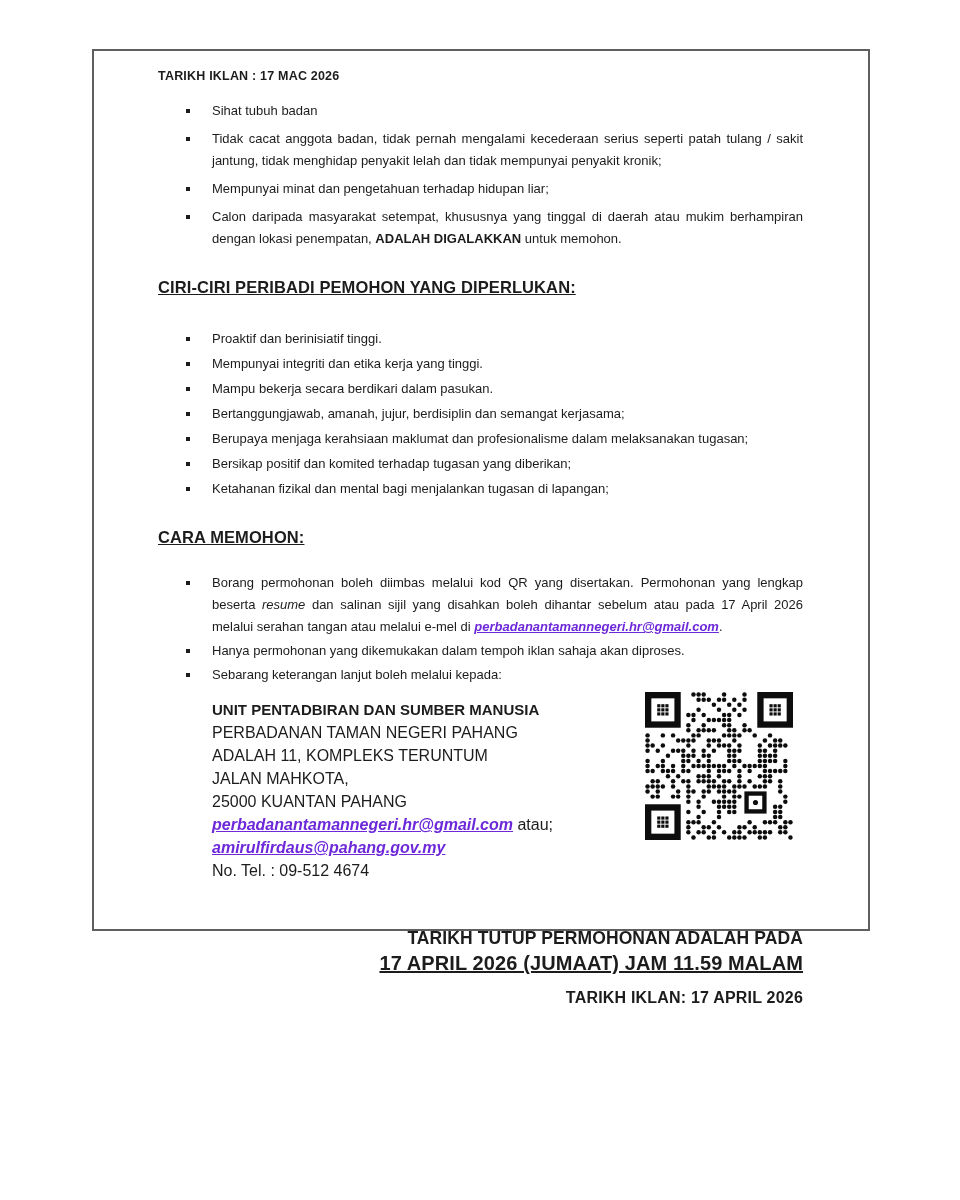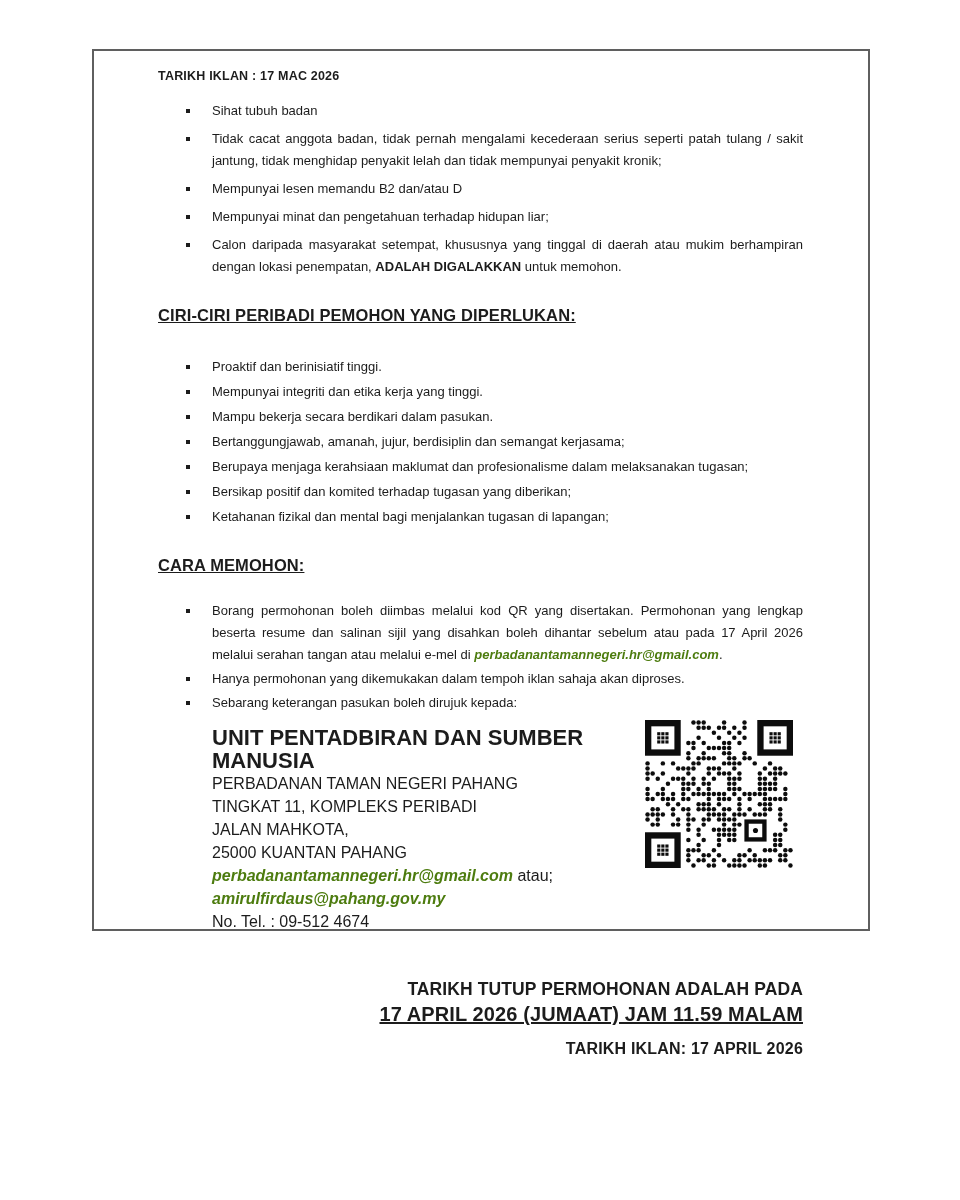--- a/index.html
+++ b/index.html
@@ -30,53 +30,52 @@
   ul.list1 li{margin-bottom:6px;}
   ul.list2 li{margin-bottom:3px;}
   ul.list3 li{margin-bottom:2px;}
   h2{
     font-size:16.5px;font-weight:bold;text-decoration:underline;
     line-height:22px;letter-spacing:.1px;
   }
   h2.m1{margin:26px 0 30px 0;}
   h2.m2{margin:26px 0 24px 0;}
   .bu{font-weight:bold;}
-  .it{}
+  .it{font-style:italic;}
   .bo{font-weight:normal;}
   a.email-link{
-    color:#4d7c0f;font-weight:bold;font-style:italic;
-    cursor:pointer;
+    color:#6d28d9;font-weight:bold;font-style:italic;
+    text-decoration:underline;cursor:pointer;
   }
   .contact-row{
     display:flex;justify-content:space-between;align-items:flex-start;
     margin-top:12px;
   }
   .contact-block{margin-left:54px;font-size:16px;line-height:23px;}
-  .contact-block .unit{font-weight:bold;font-size:22px;}
+  .contact-block .unit{font-weight:bold;font-size:15px;}
   .qr-wrap{width:148px;height:148px;margin:-6px 10px 0 0;flex:0 0 auto;}
   .closing{margin-top:44px;text-align:right;font-weight:bold;}
   .closing-l1{font-size:17.5px;line-height:25px;letter-spacing:.1px;}
   .closing-l2{font-size:20px;line-height:25px;letter-spacing:.1px;text-decoration:underline;}
   .footer-date{
     margin-top:14px;text-align:right;
     font-size:16px;font-weight:bold;letter-spacing:.2px;line-height:15px;
   }
 </style>
 </head>
 <body>
 
 <div class="page">
   <div class="border-frame">
 
     <div class="header-date">TARIKH IKLAN : 17 MAC 2026</div>
 
     <ul class="bullets list1">
       <li><span>Sihat tubuh badan</span></li>
       <li><span>Tidak cacat anggota badan, tidak pernah mengalami kecederaan serius seperti patah tulang / sakit jantung, tidak menghidap penyakit lelah dan tidak mempunyai penyakit kronik;</span></li>
-      <li><span>Mempunyai lesen memandu B2 dan/atau D</span></li>
       <li><span>Mempunyai minat dan pengetahuan terhadap hidupan liar;</span></li>
       <li><span>Calon daripada masyarakat setempat, khususnya yang tinggal di daerah atau mukim berhampiran dengan lokasi penempatan, </span><span class="bu">ADALAH DIGALAKKAN</span><span> untuk memohon.</span></li>
     </ul>
 
     <h2 class="m1">CIRI-CIRI PERIBADI PEMOHON YANG DIPERLUKAN:</h2>
 
     <ul class="bullets list2">
       <li><span>Proaktif dan berinisiatif tinggi.</span></li>
       <li><span>Mempunyai integriti dan etika kerja yang tinggi.</span></li>
       <li><span>Mampu bekerja secara berdikari dalam pasukan.</span></li>
@@ -84,28 +83,28 @@
       <li><span>Berupaya menjaga kerahsiaan maklumat dan profesionalisme dalam melaksanakan tugasan;</span></li>
       <li><span>Bersikap positif dan komited terhadap tugasan yang diberikan;</span></li>
       <li><span>Ketahanan fizikal dan mental bagi menjalankan tugasan di lapangan;</span></li>
     </ul>
 
     <h2 class="m2">CARA MEMOHON:</h2>
 
     <ul class="bullets list3">
       <li><span>Borang permohonan boleh diimbas melalui kod QR yang disertakan. Permohonan yang lengkap beserta </span><span class="it">resume</span><span> dan salinan sijil yang disahkan boleh dihantar </span><span class="bo">sebelum atau pada 17 April 2026</span><span> melalui serahan tangan atau melalui e-mel di </span><a class="email-link">perbadanantamannegeri.hr@gmail.com</a><span>.</span></li>
       <li><span>Hanya permohonan yang dikemukakan dalam tempoh iklan sahaja akan diproses.</span></li>
-      <li><span>Sebarang keterangan pasukan boleh dirujuk kepada:</span></li>
+      <li><span>Sebarang keterangan lanjut boleh melalui kepada:</span></li>
     </ul>
 
     <div class="contact-row">
       <div class="contact-block">
         <div class="unit">UNIT PENTADBIRAN DAN SUMBER MANUSIA</div>
         <div>PERBADANAN TAMAN NEGERI PAHANG</div>
-        <div>TINGKAT 11, KOMPLEKS PERIBADI</div>
+        <div>ADALAH 11, KOMPLEKS TERUNTUM</div>
         <div>JALAN MAHKOTA,</div>
         <div>25000 KUANTAN PAHANG</div>
         <div><a class="email-link">perbadanantamannegeri.hr@gmail.com</a><span> atau;</span></div>
         <div><a class="email-link">amirulfirdaus@pahang.gov.my</a></div>
         <div>No. Tel. : 09-512 4674</div>
       </div>
       <div class="qr-wrap">
         <svg id="qr-svg" width="148" height="148" viewBox="0 0 148 148">
             <circle cx="48.48275862068966" cy="2.5517241379310347" r="2.2455172413793107" fill="#0d0d0d"></circle>
             <circle cx="53.58620689655173" cy="2.5517241379310347" r="2.2455172413793107" fill="#0d0d0d"></circle>

